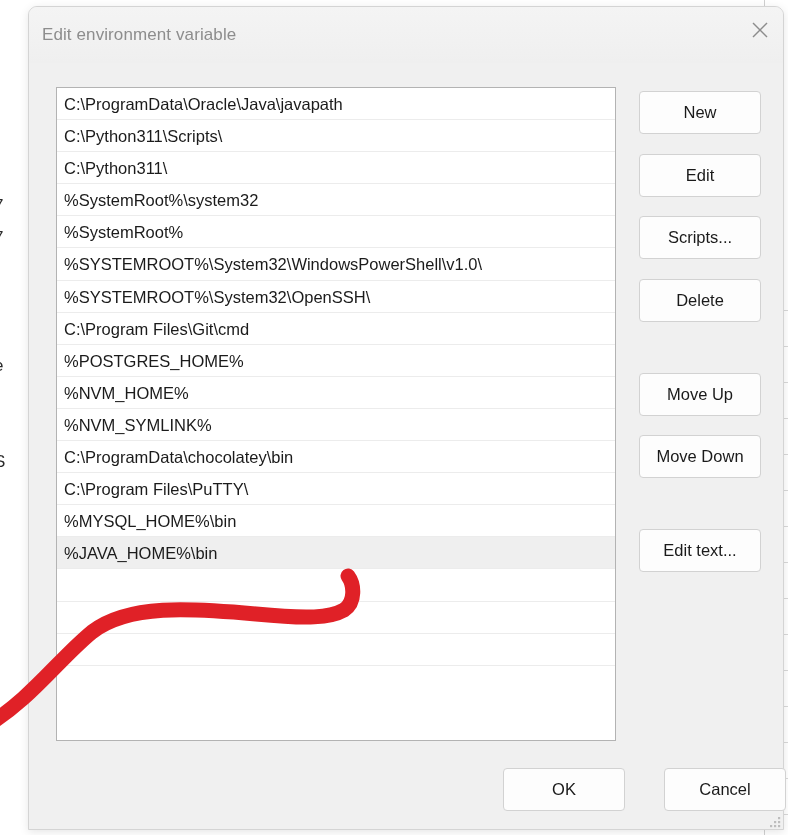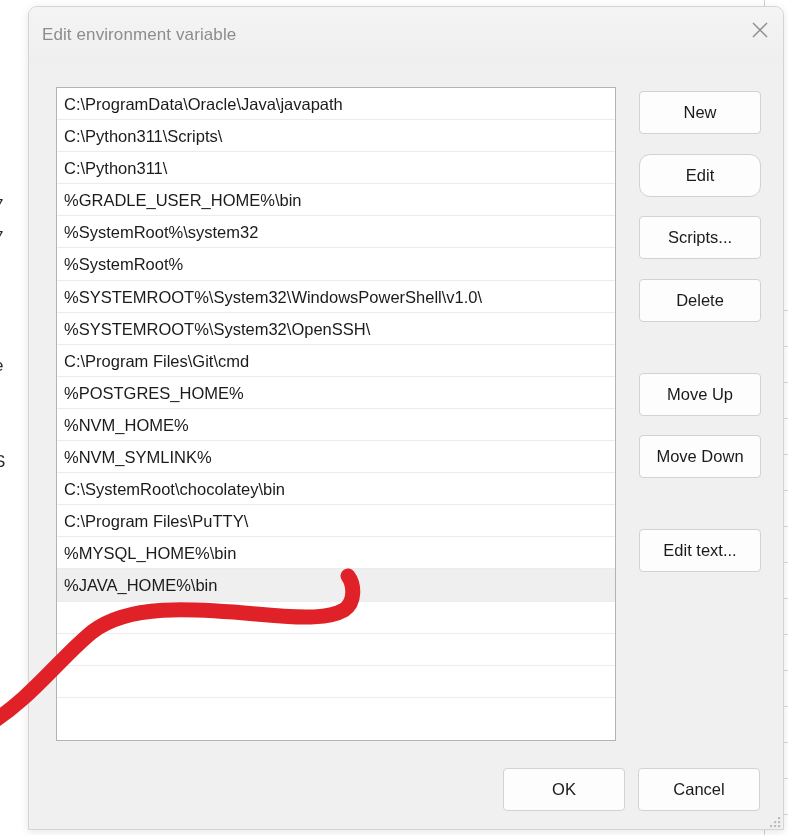--- a/index.html
+++ b/index.html
@@ -249,50 +249,49 @@
             <line x1="17" y1="3" x2="3" y2="17" stroke="#8c8c8c" stroke-width="1.4"></line>
           </svg>
         </span>
       </div>
     </div>
 
     <div class="listbox" id="listbox">
         <div class="list-row">C:\ProgramData\Oracle\Java\javapath</div>
         <div class="list-row">C:\Python311\Scripts\</div>
         <div class="list-row">C:\Python311\</div>
-        <div class="list-row">%GRADLE_USER_HOME%\bin</div>
         <div class="list-row">%SystemRoot%\system32</div>
         <div class="list-row">%SystemRoot%</div>
         <div class="list-row">%SYSTEMROOT%\System32\WindowsPowerShell\v1.0\</div>
         <div class="list-row">%SYSTEMROOT%\System32\OpenSSH\</div>
         <div class="list-row">C:\Program Files\Git\cmd</div>
         <div class="list-row">%POSTGRES_HOME%</div>
         <div class="list-row">%NVM_HOME%</div>
         <div class="list-row">%NVM_SYMLINK%</div>
-        <div class="list-row">C:\SystemRoot\chocolatey\bin</div>
+        <div class="list-row">C:\ProgramData\chocolatey\bin</div>
         <div class="list-row">C:\Program Files\PuTTY\</div>
         <div class="list-row">%MYSQL_HOME%\bin</div>
         <div class="list-row selected">%JAVA_HOME%\bin</div>
         <div class="list-row empty">&nbsp;</div>
         <div class="list-row empty">&nbsp;</div>
         <div class="list-row empty">&nbsp;</div>
       </div>
 
     <div id="side-buttons">
         <button class="btn side-btn" style="top: 84px;">New</button>
-        <button class="btn side-btn" style="top: 147px; border-radius: 11px;">Edit</button>
+        <button class="btn side-btn" style="top: 147px;">Edit</button>
         <button class="btn side-btn" style="top: 209px;">Scripts...</button>
         <button class="btn side-btn" style="top: 272px;">Delete</button>
         <button class="btn side-btn" style="top: 366px;">Move Up</button>
         <button class="btn side-btn" style="top: 428px;">Move Down</button>
         <button class="btn side-btn" style="top: 522px;">Edit text...</button>
       </div>
     <div id="bottom-buttons">
         <button class="btn bottom-btn" style="left: 474px;">OK</button>
-        <button class="btn bottom-btn" style="left: 609px;">Cancel</button>
+        <button class="btn bottom-btn" style="left: 635px;">Cancel</button>
       </div>
 
   </div>
 
   <svg class="annotation" viewBox="0 0 788 835" xmlns="http://www.w3.org/2000/svg">
     <path id="anno-path" fill="none" stroke-linecap="round" stroke-linejoin="round" d="M -14,726 C 30,700 58,660 92,632 C 128,604 190,608 256,614 C 308,619 330,618 344,610 C 356,602 354,584 348,576" stroke="#e02127" stroke-width="15"></path>
   </svg>
 
   <svg class="resize-grip" viewBox="0 0 16 16">
     <g fill="#bdbdbd">

